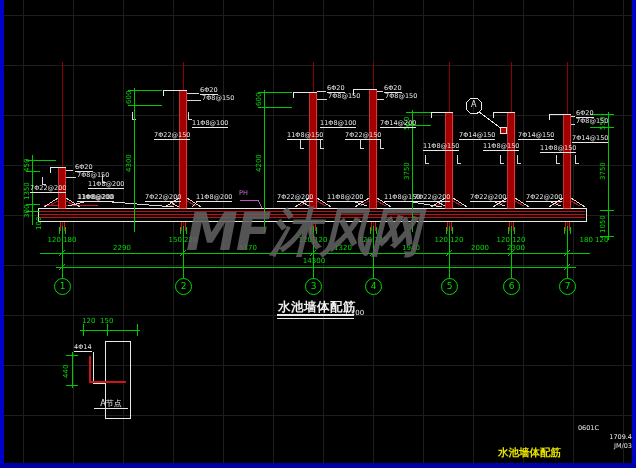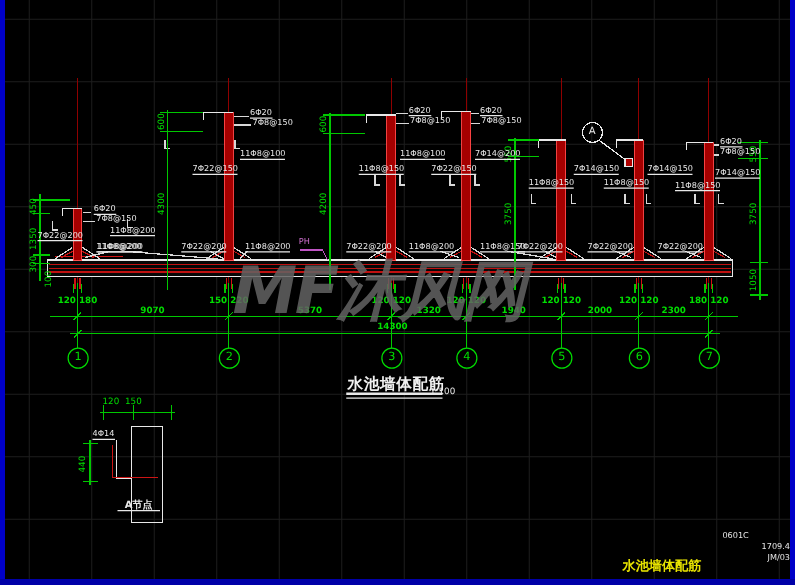--- a/index.html
+++ b/index.html
@@ -5,21 +5,21 @@
   html,body{margin:0;padding:0;background:#000;}
   #canvas{position:relative;width:636px;height:468px;background:#000;overflow:hidden;
     font-family:"DejaVu Sans",sans-serif;
     background-image:linear-gradient(to right,#1d1d1d 1px,transparent 1px),
                      linear-gradient(to bottom,#1d1d1d 1px,transparent 1px);
     background-size:50px 50px;background-position:23px 15px;}
   svg{position:absolute;left:0;top:0;}
   .lbl{position:absolute;color:#e8e8e8;font-size:6.5px;line-height:1.05;white-space:nowrap;}
   .g{color:#00dd00;font-size:7px;}
   .rot{transform:rotate(-90deg);transform-origin:0 0;}
-  .ctr{text-align:center;font-weight:bold;}
+  .ctr{text-align:center;}
   .lead{border-bottom:1px solid #e8e8e8;}
   .bubble{position:absolute;top:278px;width:15px;height:15px;border:1px solid #00dd00;border-radius:50%;
     color:#00dd00;font-size:9px;line-height:15px;text-align:center;background:#000;}
   .wm{position:absolute;color:#636363;opacity:.85;pointer-events:none;font-style:italic;font-weight:bold;}
   #wm-logo{left:186px;top:198px;font-size:52px;letter-spacing:-2px;}
   #wm-url{left:303px;top:240px;font-size:15px;}
   .ttl{position:absolute;color:#f0f0f0;font-weight:bold;}
   .uline{position:absolute;background:#e8e8e8;}
   .tb{position:absolute;color:#e8e8e8;font-size:6.5px;width:34px;text-align:right;}
   .ppl{color:#cf6fcf;}
@@ -165,27 +165,27 @@
 <span class="lbl g rot" style="left:600px;top:130px">550</span>
 <span class="lbl g rot" style="left:600px;top:180px">3750</span>
 <span class="lbl g rot" style="left:600px;top:233px">1050</span>
 
 <span class="lbl g ctr" style="left:44px;top:237px;width:36px">120 180</span>
 <span class="lbl g ctr" style="left:165px;top:237px;width:36px">150 220</span>
 <span class="lbl g ctr" style="left:295px;top:237px;width:36px">120 120</span>
 <span class="lbl g ctr" style="left:355px;top:237px;width:36px">120 120</span>
 <span class="lbl g ctr" style="left:431px;top:237px;width:36px">120 120</span>
 <span class="lbl g ctr" style="left:493px;top:237px;width:36px">120 120</span>
-<span class="lbl g ctr" style="left:549px;top:237px;width:36px">180 120</span>
-<span class="lbl g ctr" style="left:102px;top:245px;width:40px">9070</span>
+<span class="lbl g ctr" style="left:576px;top:237px;width:36px">180 120</span>
+<span class="lbl g ctr" style="left:102px;top:245px;width:40px">2290</span>
 <span class="lbl g ctr" style="left:228px;top:245px;width:40px">5370</span>
 <span class="lbl g ctr" style="left:323px;top:245px;width:40px">1320</span>
 <span class="lbl g ctr" style="left:391px;top:245px;width:40px">1940</span>
 <span class="lbl g ctr" style="left:460px;top:245px;width:40px">2000</span>
-<span class="lbl g ctr" style="left:519px;top:245px;width:40px">2300</span>
+<span class="lbl g ctr" style="left:496px;top:245px;width:40px">2300</span>
 <span class="lbl g ctr" style="left:294px;top:258px;width:40px">14300</span>
 
 <div class="bubble" style="left:54px">1</div>
 <div class="bubble" style="left:175px">2</div>
 <div class="bubble" style="left:305px">3</div>
 <div class="bubble" style="left:365px">4</div>
 <div class="bubble" style="left:441px">5</div>
 <div class="bubble" style="left:503px">6</div>
 <div class="bubble" style="left:559px">7</div>
 

